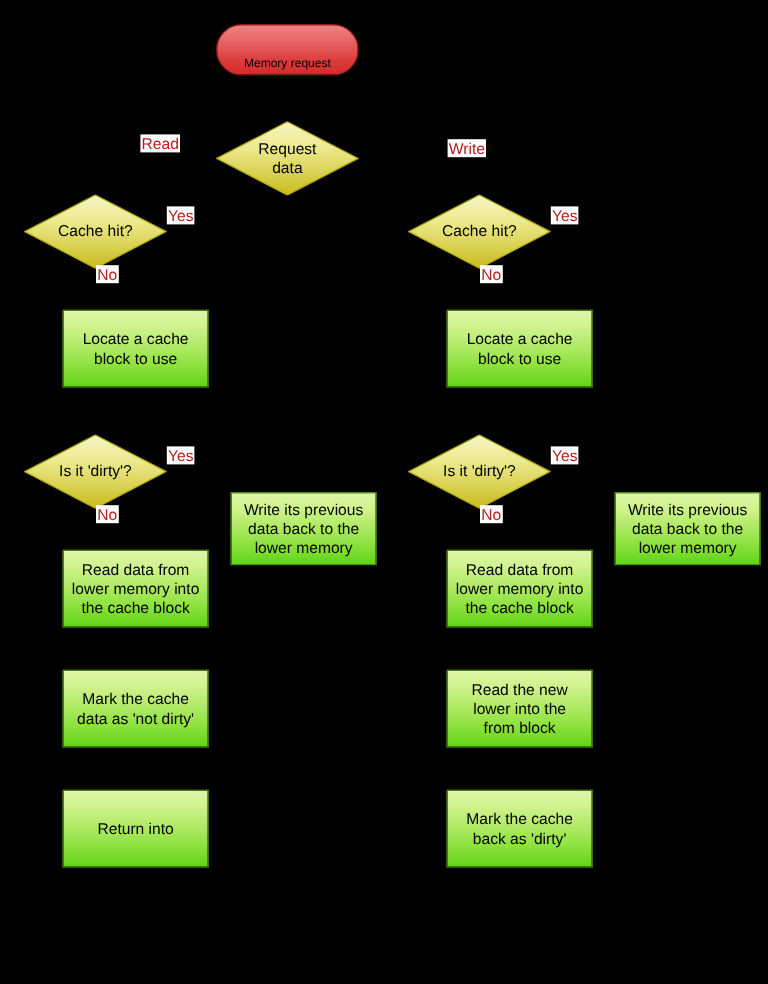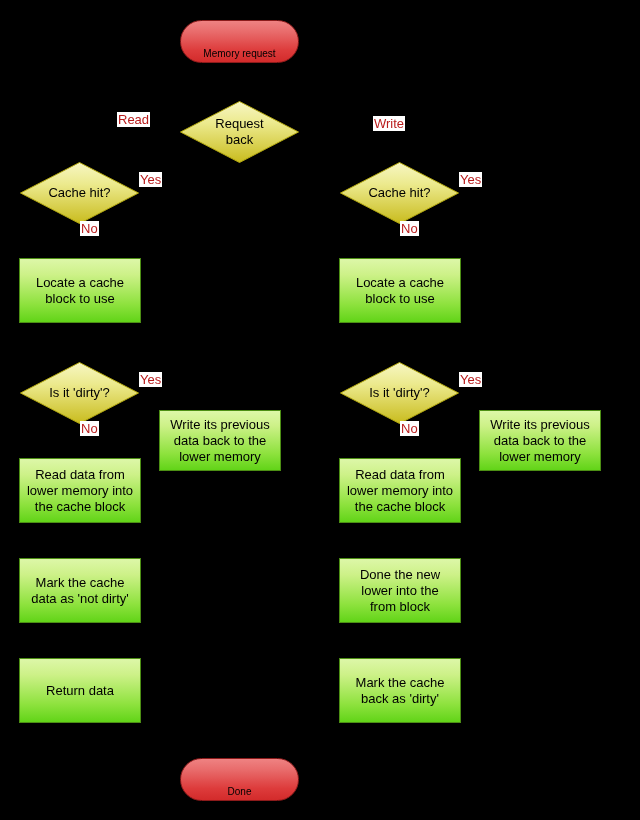--- a/index.html
+++ b/index.html
@@ -41,20 +41,21 @@
     border: 1px solid #4d8f14;
     background: linear-gradient(to bottom, #ddf7a8 0%, #cdf188 25%, #8ee23e 72%, #62d418 100%);
     color: #000000;
     display: flex;
     align-items: center;
     justify-content: center;
     text-align: center;
     font-size: 13px;
     line-height: 16px;
     padding: 2px 4px;
+    margin-left: 33px;
   }
   .process span { display: block; }
 
   
   .decision {
     position: absolute;
   }
   .decision .dia-shape {
     position: absolute;
     inset: 0;
@@ -116,21 +117,21 @@
           <stop offset="0%" stop-color="#f7f6c4"></stop>
           <stop offset="35%" stop-color="#ecea8e"></stop>
           <stop offset="100%" stop-color="#c9bc1e"></stop>
         </linearGradient>
       </defs>
       <polygon points="59.5,0.5 118.5,31 59.5,61.5 0.5,31" fill="url(#gradDia1)" stroke="#b3a810" stroke-width="1"></polygon>
     </svg>
     <div class="dia-label">
       <div>
         <span>Request</span><br>
-        <span>back</span>
+        <span>data</span>
       </div>
     </div>
   </div>
 
   <div class="edge-label" style="left:117px; top:112px;">Read</div>
   <div class="edge-label" style="left:325px; top:116px;margin-left:48px;">Write</div>
 
   <div class="decision" style="left:20px; top:162px; width:119px; height:62px;">
     <svg class="dia-shape" viewBox="0 0 119 62" preserveAspectRatio="none">
       <polygon points="59.5,0.5 118.5,31 59.5,61.5 0.5,31" fill="url(#gradDia1)" stroke="#b3a810" stroke-width="1"></polygon>
@@ -178,21 +179,21 @@
 
   <div class="process" style="left:19px; top:558px; width:122px; height:65px;">
     <div>
       <span>Mark the cache</span>
       <span>data as 'not dirty'</span>
     </div>
   </div>
 
   <div class="process" style="left:19px; top:658px; width:122px; height:65px;">
     <div>
-      <span>Return data</span>
+      <span>Return into</span>
     </div>
   </div>
 
   <div class="decision" style="left:340px; top:162px; width:119px; height:62px;">
     <svg class="dia-shape" viewBox="0 0 119 62" preserveAspectRatio="none">
       <polygon points="59.5,0.5 118.5,31 59.5,61.5 0.5,31" fill="url(#gradDia1)" stroke="#b3a810" stroke-width="1"></polygon>
     </svg>
     <div class="dia-label">
       <span>Cache hit?</span>
     </div>
@@ -229,32 +230,27 @@
   <div class="process" style="left:339px; top:458px; width:122px; height:65px;">
     <div>
       <span>Read data from</span>
       <span>lower memory into</span>
       <span>the cache block</span>
     </div>
   </div>
 
   <div class="process" style="left:339px; top:558px; width:122px; height:65px;">
     <div>
-      <span>Done the new</span>
+      <span>Read the new</span>
       <span>lower into the</span>
       <span>from block</span>
     </div>
   </div>
 
   <div class="process" style="left:339px; top:658px; width:122px; height:65px;">
     <div>
       <span>Mark the cache</span>
       <span>back as 'dirty'</span>
     </div>
   </div>
 
-  <div class="terminator" style="left:180px; top:758px; width:119px; height:43px;">
-    <div>
-      <span>Done</span>
-    </div>
-  </div>
 
 </div>
 
 </body></html>

